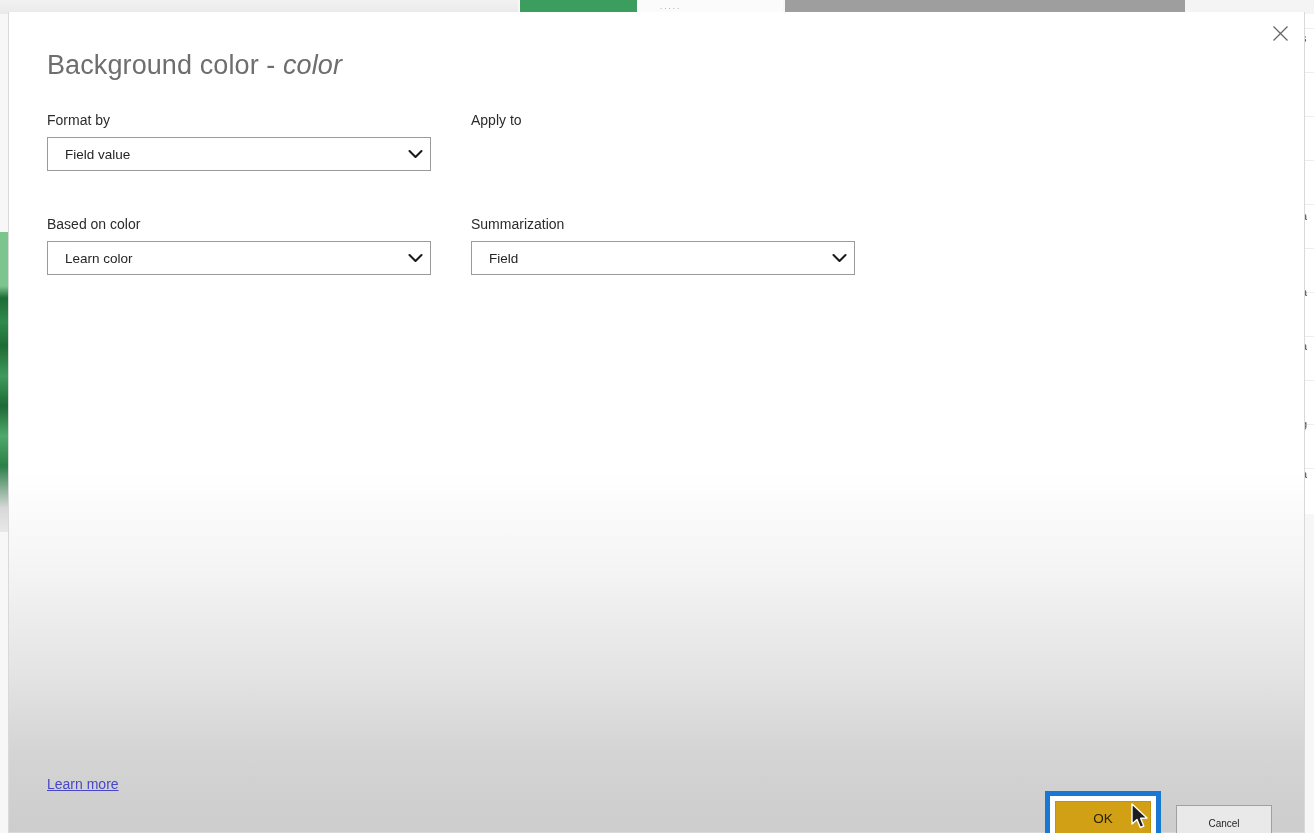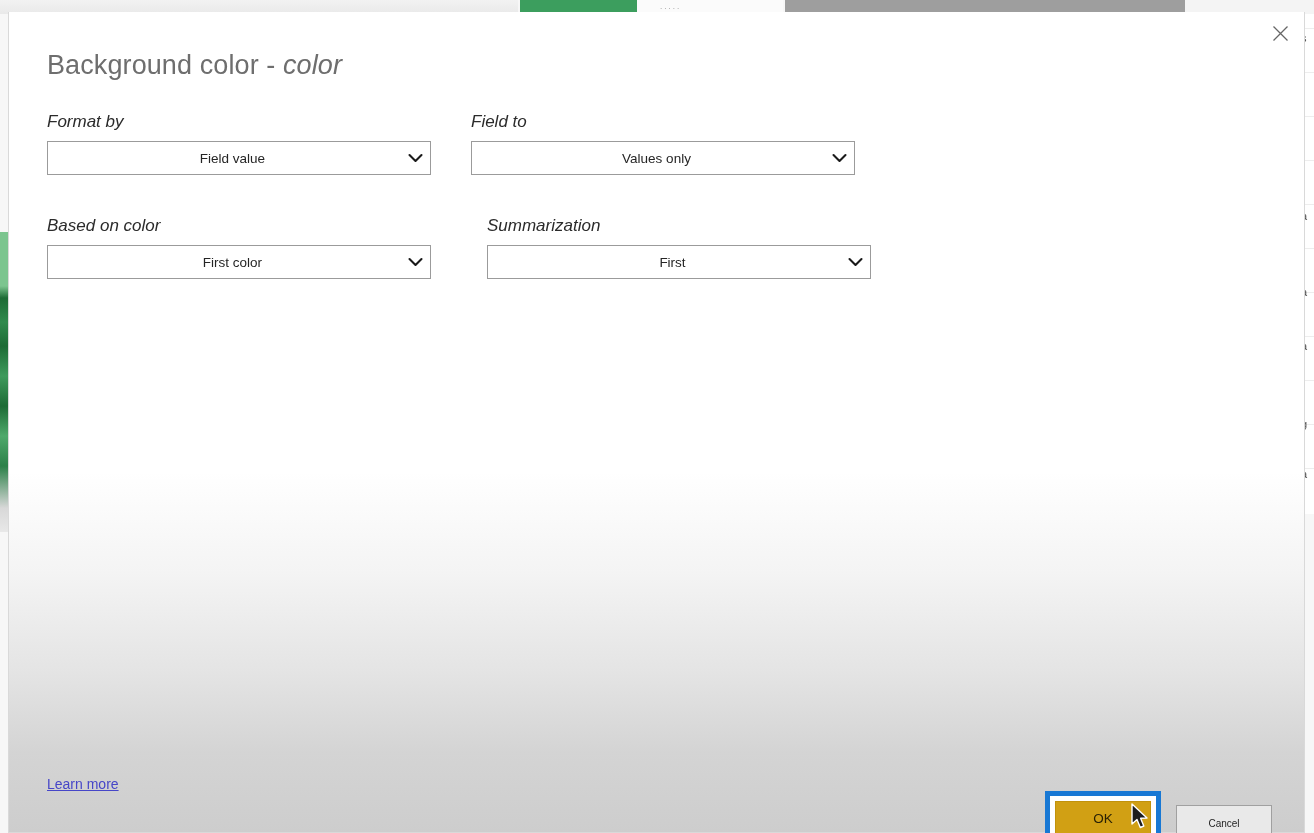--- a/index.html
+++ b/index.html
@@ -97,59 +97,57 @@
     white-space: nowrap;
     letter-spacing: 0.1px;
   }
   #dialog-title .em {
     font-style: italic;
     color: #6e6e6e;
   }
 
   .field-group { position: absolute; }
   .field-label {
-    font-size: 17px;
+    font-size: 14px;
     color: #2b2b2b;
     margin-bottom: 9px;
     font-weight: 400;
     white-space: nowrap;
-    font-style: italic;
   }
   .select-shell {
     position: relative;
     width: 384px;
     height: 34px;
     background: #ffffff;
     border: 1px solid #9b9b9b;
     box-sizing: border-box;
     display: flex;
     align-items: center;
     cursor: pointer;
-    text-align: center;
   }
   .select-value {
     font-size: 13.5px;
     color: #252525;
     padding-left: 17px;
     white-space: nowrap;
     overflow: hidden;
     text-overflow: ellipsis;
     flex: 1;
   }
   .select-caret {
     width: 30px;
     display: flex; align-items: center; justify-content: center;
     flex: 0 0 30px;
   }
 
   
   #grp-format-by   { left: 38px;  top: 100px; }
   #grp-apply-to    { left: 462px; top: 100px; }
   #grp-based-field { left: 38px;  top: 204px; }
-  #grp-summarize   { left: 462px; top: 204px; margin-left: 16px; }
+  #grp-summarize   { left: 462px; top: 204px; }
 
   
   #learn-more {
     position: absolute;
     left: 38px; top: 764px;
     font-size: 14px;
     color: #4646c8;
     text-decoration: underline;
     cursor: pointer;
   }
@@ -246,55 +244,47 @@
       <span class="select-value">Field value</span>
       <span class="select-caret">
         <svg width="15" height="10" viewBox="0 0 15 10" aria-hidden="true">
           <path d="M1.5 2 L7.5 8 L13.5 2" stroke="#1a1a1a" stroke-width="2.1" fill="none" stroke-linecap="round" stroke-linejoin="round"></path>
         </svg>
       </span>
     </div>
   </div>
 
   <div class="field-group" id="grp-apply-to">
-    <div class="field-label">Field to</div>
+    <div class="field-label">Apply to</div>
+  </div>
+
+  <div class="field-group" id="grp-based-field">
+    <div class="field-label">Based on color</div>
     <div class="select-shell">
-      <span class="select-value">Values only</span>
+      <span class="select-value">Learn color</span>
       <span class="select-caret">
         <svg width="15" height="10" viewBox="0 0 15 10" aria-hidden="true">
           <path d="M1.5 2 L7.5 8 L13.5 2" stroke="#1a1a1a" stroke-width="2.1" fill="none" stroke-linecap="round" stroke-linejoin="round"></path>
         </svg>
       </span>
     </div>
   </div>
 
-  <div class="field-group" id="grp-based-field">
-    <div class="field-label">Based on color</div>
+  <div class="field-group" id="grp-summarize">
+    <div class="field-label">Summarization</div>
     <div class="select-shell">
-      <span class="select-value">First color</span>
+      <span class="select-value">Field</span>
       <span class="select-caret">
         <svg width="15" height="10" viewBox="0 0 15 10" aria-hidden="true">
           <path d="M1.5 2 L7.5 8 L13.5 2" stroke="#1a1a1a" stroke-width="2.1" fill="none" stroke-linecap="round" stroke-linejoin="round"></path>
         </svg>
       </span>
     </div>
   </div>
 
-  <div class="field-group" id="grp-summarize">
-    <div class="field-label">Summarization</div>
-    <div class="select-shell">
-      <span class="select-value">First</span>
-      <span class="select-caret">
-        <svg width="15" height="10" viewBox="0 0 15 10" aria-hidden="true">
-          <path d="M1.5 2 L7.5 8 L13.5 2" stroke="#1a1a1a" stroke-width="2.1" fill="none" stroke-linecap="round" stroke-linejoin="round"></path>
-        </svg>
-      </span>
-    </div>
-  </div>
-
   <a id="learn-more" href="#">Learn more</a>
 
   <div id="ok-focus-ring">
     <button id="ok-button">OK</button>
   </div>
 
   <button id="cancel-button">Cancel</button>
 
   <div id="mouse-cursor">
     <svg width="20" height="28" viewBox="0 0 20 28" aria-hidden="true">

